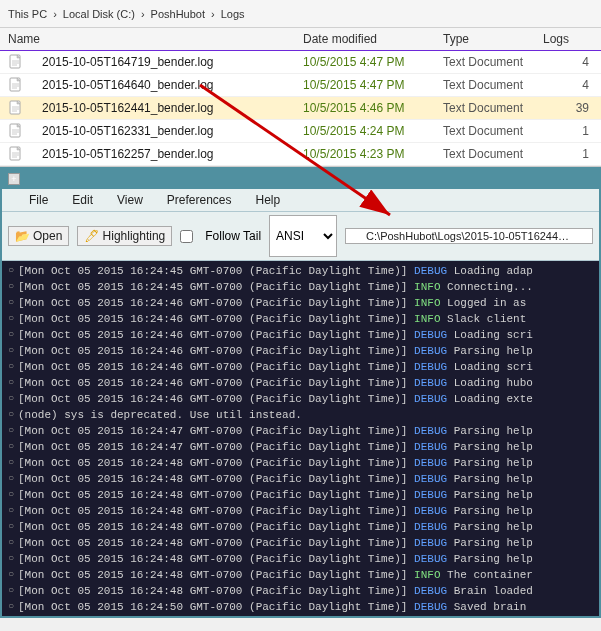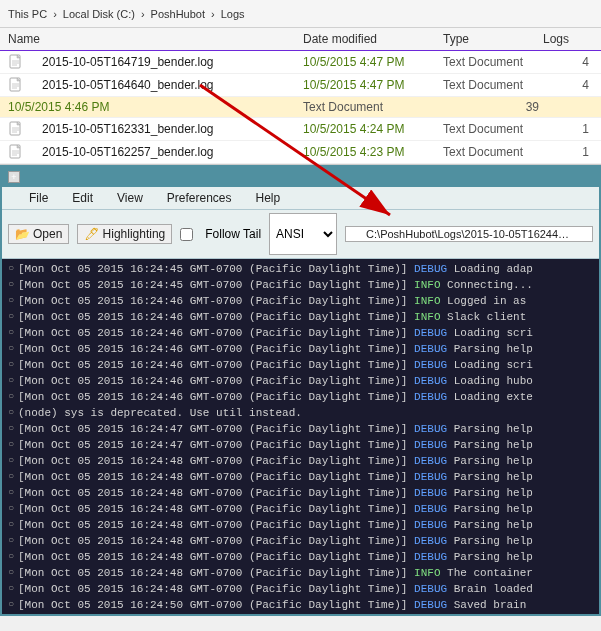--- a/index.html
+++ b/index.html
@@ -265,20 +265,30 @@
         <line x1="4" y1="9" x2="11" y2="9" stroke="#ccc" stroke-width="1"></line>
         <line x1="4" y1="11" x2="9" y2="11" stroke="#ccc" stroke-width="1"></line>
       </svg>
       <span>2015-10-05T164640_bender.log</span>
     </div>
     <span class="date-col">10/5/2015 4:47 PM</span>
     <span class="type-col">Text Document</span>
     <span class="size-col">4</span>
   </div>
         <div class="file-row highlighted-row">
+    <div class="file-name-cell">
+      <svg class="file-icon" viewBox="0 0 16 16">
+        <rect x="2" y="1" width="10" height="13" rx="1" fill="#fff" stroke="#aaa" stroke-width="1"></rect>
+        <path d="M9 1 L12 4 L12 4 L9 4 Z" fill="#ccc" stroke="#aaa" stroke-width="0.5"></path>
+        <line x1="4" y1="7" x2="11" y2="7" stroke="#ccc" stroke-width="1"></line>
+        <line x1="4" y1="9" x2="11" y2="9" stroke="#ccc" stroke-width="1"></line>
+        <line x1="4" y1="11" x2="9" y2="11" stroke="#ccc" stroke-width="1"></line>
+      </svg>
+      <span>2015-10-05T162441_bender.log</span>
+    </div>
     <span class="date-col">10/5/2015 4:46 PM</span>
     <span class="type-col">Text Document</span>
     <span class="size-col">39</span>
   </div>
         <div class="file-row">
     <div class="file-name-cell">
       <svg class="file-icon" viewBox="0 0 16 16">
         <rect x="2" y="1" width="10" height="13" rx="1" fill="#fff" stroke="#aaa" stroke-width="1"></rect>
         <path d="M9 1 L12 4 L12 4 L9 4 Z" fill="#ccc" stroke="#aaa" stroke-width="0.5"></path>
         <line x1="4" y1="7" x2="11" y2="7" stroke="#ccc" stroke-width="1"></line>

